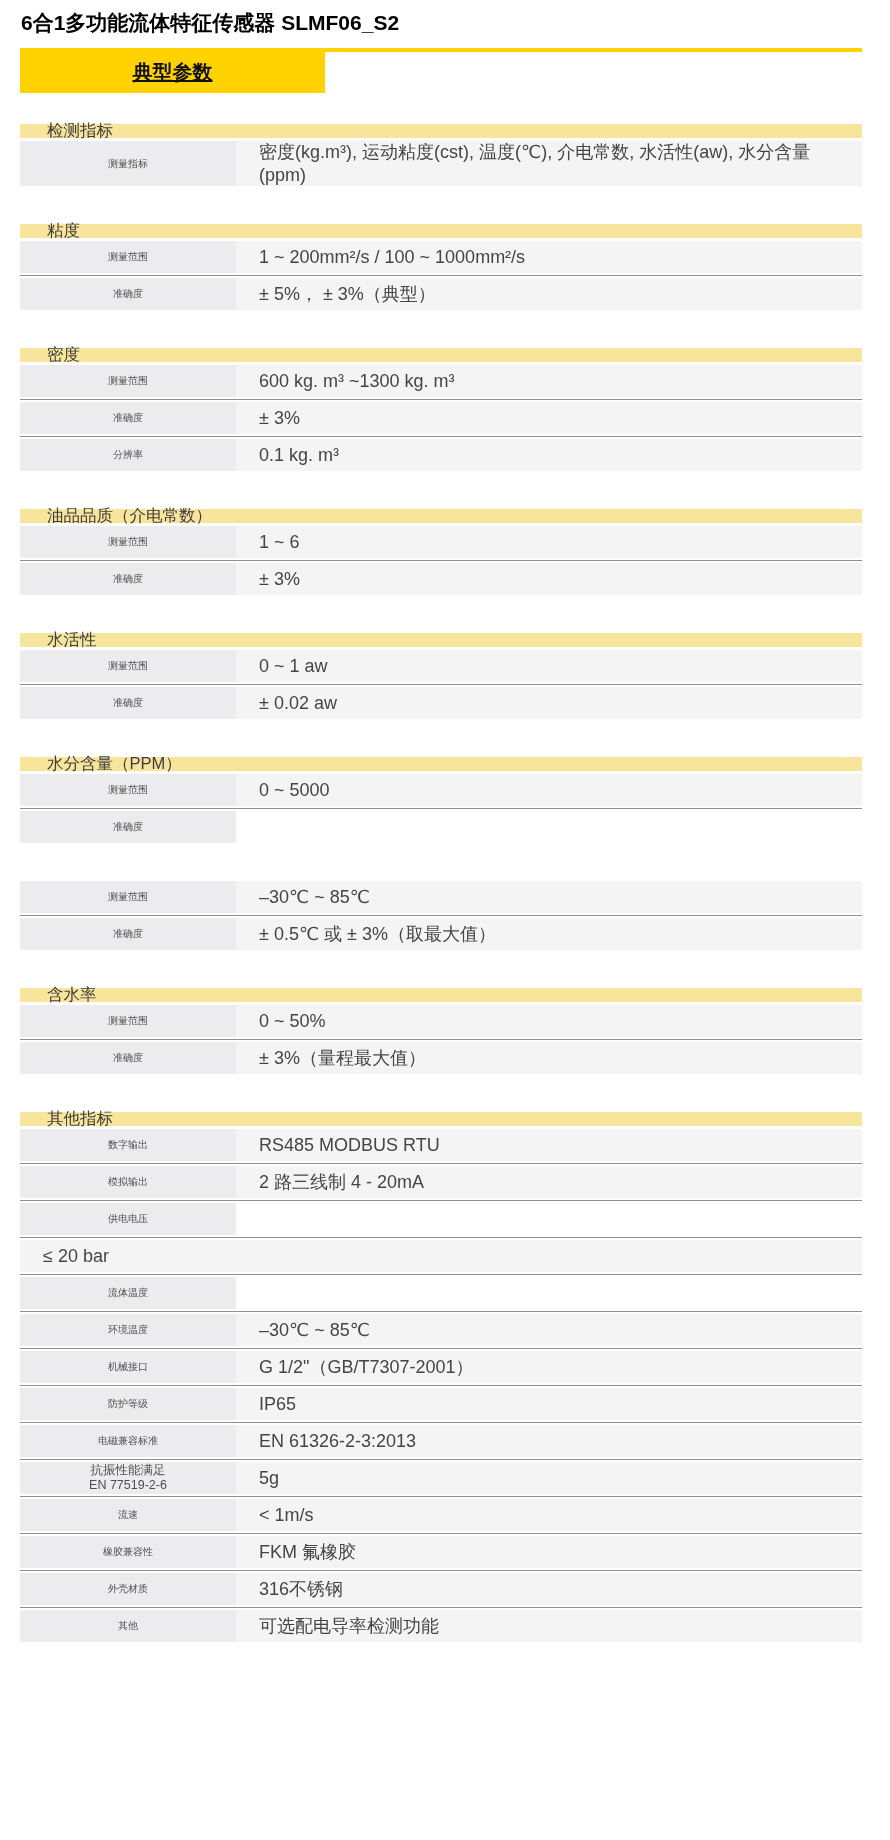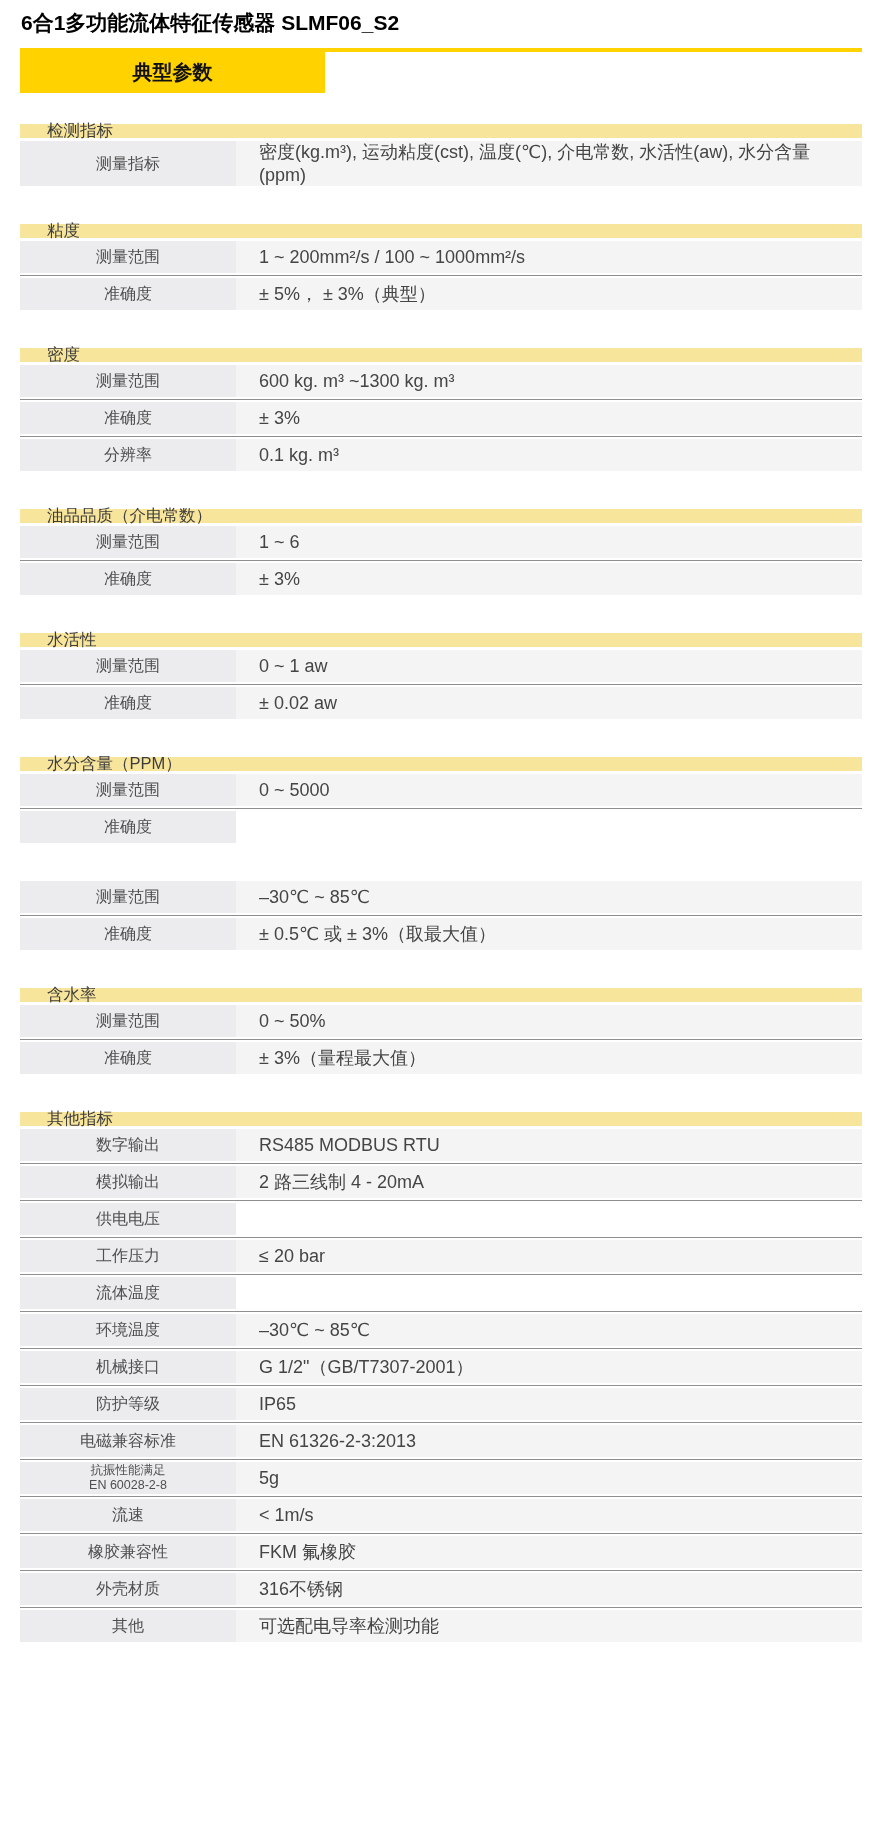--- a/index.html
+++ b/index.html
@@ -21,35 +21,35 @@
     font-size:21px;font-weight:bold;color:#000;
   }
   .tab-band{
     margin:14px 28px 0 20px;
     border-top:4px solid var(--accent);
   }
   .tab{
     width:305px;height:41px;background:var(--accent);
     display:flex;align-items:center;justify-content:center;
   }
-  .tab span{font-size:20px;font-weight:bold;color:#111;}
+  .tab span{font-size:20px;font-weight:bold;color:#111;text-decoration:underline;}
   .sections{margin:31px 28px 0 20px;}
   .spec-section{margin-bottom:38px;}
   .sec-header{
     height:14px;background:var(--section-yellow);
     display:flex;align-items:center;padding-left:27px;
     font-size:16.5px;color:#3c3c3c;
   }
   .rows{margin-top:3px;}
   .row{display:flex;min-height:32px;}
   .cell{display:flex;align-items:center;}
   .cell.label{
     width:216px;background:var(--label-bg);
     justify-content:center;text-align:center;
-    font-size:16px;color:#4f4f4f;white-space:pre-line;line-height:1.2;
+    font-size:10px;color:#4f4f4f;white-space:pre-line;line-height:1.2;
   }
   .cell.label.small{font-size:12.5px;line-height:1.2;}
   .cell.value{
     flex:1;background:var(--value-bg);
     padding-left:23px;padding-right:8px;
     font-size:18px;color:#454545;line-height:1.25;
   }
   .sep{height:5px;display:flex;align-items:center;background:#fff;}
   .sep::after{content:"";width:100%;height:1px;background:var(--sep-line);}
 </style>
@@ -210,21 +210,20 @@
   <div class="row">
     <div class="cell label">模拟输出</div>
     <div class="cell value">2 路三线制 4 - 20mA</div>
   </div>
 <div class="sep"></div>
   <div class="row">
     <div class="cell label">供电电压</div>
   </div>
 <div class="sep"></div>
   <div class="row">
-    <div class="cell label">工作压力</div>
     <div class="cell value">≤ 20 bar</div>
   </div>
 <div class="sep"></div>
   <div class="row">
     <div class="cell label">流体温度</div>
   </div>
 <div class="sep"></div>
   <div class="row">
     <div class="cell label">环境温度</div>
     <div class="cell value">–30℃ ~ 85℃</div>
@@ -240,21 +239,21 @@
     <div class="cell value">IP65</div>
   </div>
 <div class="sep"></div>
   <div class="row">
     <div class="cell label">电磁兼容标准</div>
     <div class="cell value">EN 61326-2-3:2013</div>
   </div>
 <div class="sep"></div>
   <div class="row">
     <div class="cell label small">抗振性能满足
-EN 60028-2-8</div>
+EN 77519-2-6</div>
     <div class="cell value">5g</div>
   </div>
 <div class="sep"></div>
   <div class="row">
     <div class="cell label">流速</div>
     <div class="cell value">&lt; 1m/s</div>
   </div>
 <div class="sep"></div>
   <div class="row">
     <div class="cell label">橡胶兼容性</div>

